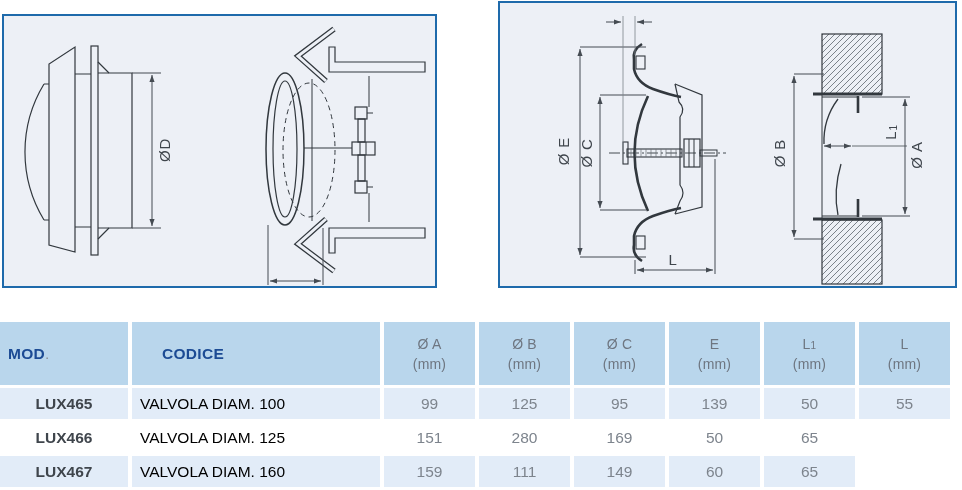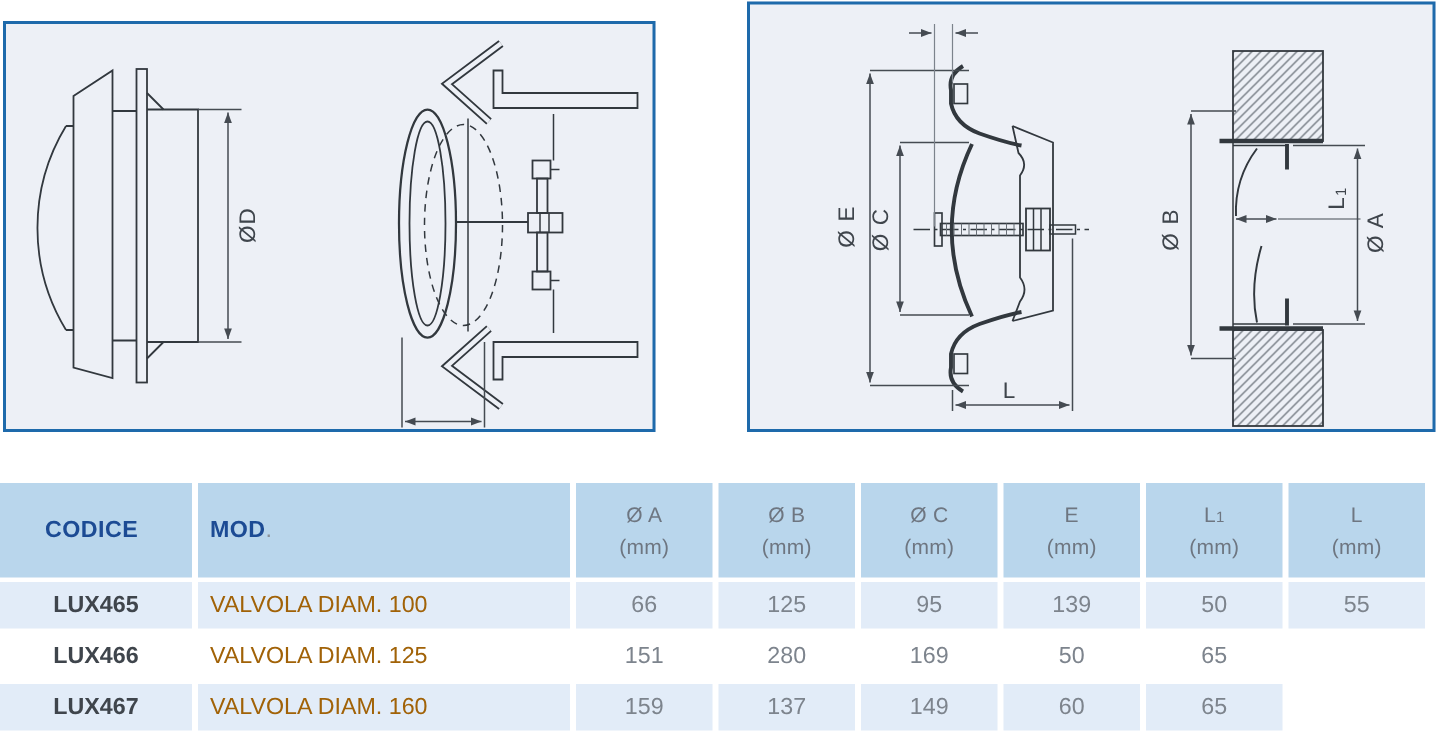--- a/index.html
+++ b/index.html
@@ -19,21 +19,21 @@
   .thead .cell{background:#b9d6ec;}
   .r-odd .cell{background:#e2ecf8;}
   .r-even .cell{background:#ffffff;}
   .h-code{color:#1c4b94;font-weight:bold;padding-left:30px;letter-spacing:.3px;}
   .h-mod{color:#1c4b94;font-weight:bold;padding-left:8px;letter-spacing:.3px;}
   .h-mod .dot{color:#8a9097;font-weight:normal;}
   .h-dim{flex-direction:column;justify-content:center;align-items:center;color:#6e7681;
          font-size:14px;line-height:18px;letter-spacing:.2px;}
   .h-dim .sub{font-size:10px;}
   .c-code{justify-content:center;font-weight:bold;color:#3f454c;}
-  .c-mod{padding-left:8px;color:#a16207;}
+  .c-mod{padding-left:8px;color:#000000;}
   .c-val{justify-content:center;color:#7d848d;}
 
   .dim-label{fill:#3f454c;font-family:"Liberation Sans",sans-serif;font-size:15px;letter-spacing:.8px;}
 </style>
 </head>
 <body>
 
 <div class="page">
 
   <div class="panel panel1">
@@ -149,25 +149,25 @@
         </g>
         <text class="dim-label" text-anchor="middle" transform="rotate(-90 280 150)" x="280" y="155">Ø B</text>
         <text class="dim-label" text-anchor="middle" transform="rotate(-90 391 129)" x="391" y="134"><tspan>L</tspan><tspan font-size="10" dy="1">1</tspan></text>
         <text class="dim-label" text-anchor="middle" transform="rotate(-90 417 152)" x="417" y="157">Ø A</text>
       </g>
     </svg>
   </div>
 
   <div class="dim-table">
     <div class="trow thead">
-      <div class="cell h-code">CODICE</div>
       <div class="cell h-mod">
           <span>MOD</span>
           <span class="dot">.</span>
         </div>
+      <div class="cell h-code">CODICE</div>
       <div class="cell h-dim">
           <span><span>Ø A</span><span class="sub"></span></span>
           <span>(mm)</span>
         </div>
       <div class="cell h-dim">
           <span><span>Ø B</span><span class="sub"></span></span>
           <span>(mm)</span>
         </div>
       <div class="cell h-dim">
           <span><span>Ø C</span><span class="sub"></span></span>
@@ -183,21 +183,21 @@
         </div>
       <div class="cell h-dim">
           <span><span>L</span><span class="sub"></span></span>
           <span>(mm)</span>
         </div>
     </div>
 
     <div class="trow drow r-odd">
       <div class="cell c-code">LUX465</div>
       <div class="cell c-mod">VALVOLA DIAM. 100</div>
-      <div class="cell c-val">66</div>
+      <div class="cell c-val">99</div>
       <div class="cell c-val">125</div>
       <div class="cell c-val">95</div>
       <div class="cell c-val">139</div>
       <div class="cell c-val">50</div>
       <div class="cell c-val">55</div>
     </div>
 
     <div class="trow drow r-even">
       <div class="cell c-code">LUX466</div>
       <div class="cell c-mod">VALVOLA DIAM. 125</div>
@@ -205,19 +205,19 @@
       <div class="cell c-val">280</div>
       <div class="cell c-val">169</div>
       <div class="cell c-val">50</div>
       <div class="cell c-val">65</div>
     </div>
 
     <div class="trow drow r-odd">
       <div class="cell c-code">LUX467</div>
       <div class="cell c-mod">VALVOLA DIAM. 160</div>
       <div class="cell c-val">159</div>
-      <div class="cell c-val">137</div>
+      <div class="cell c-val">111</div>
       <div class="cell c-val">149</div>
       <div class="cell c-val">60</div>
       <div class="cell c-val">65</div>
     </div>
   </div>
 </div>
 
 </body></html>

